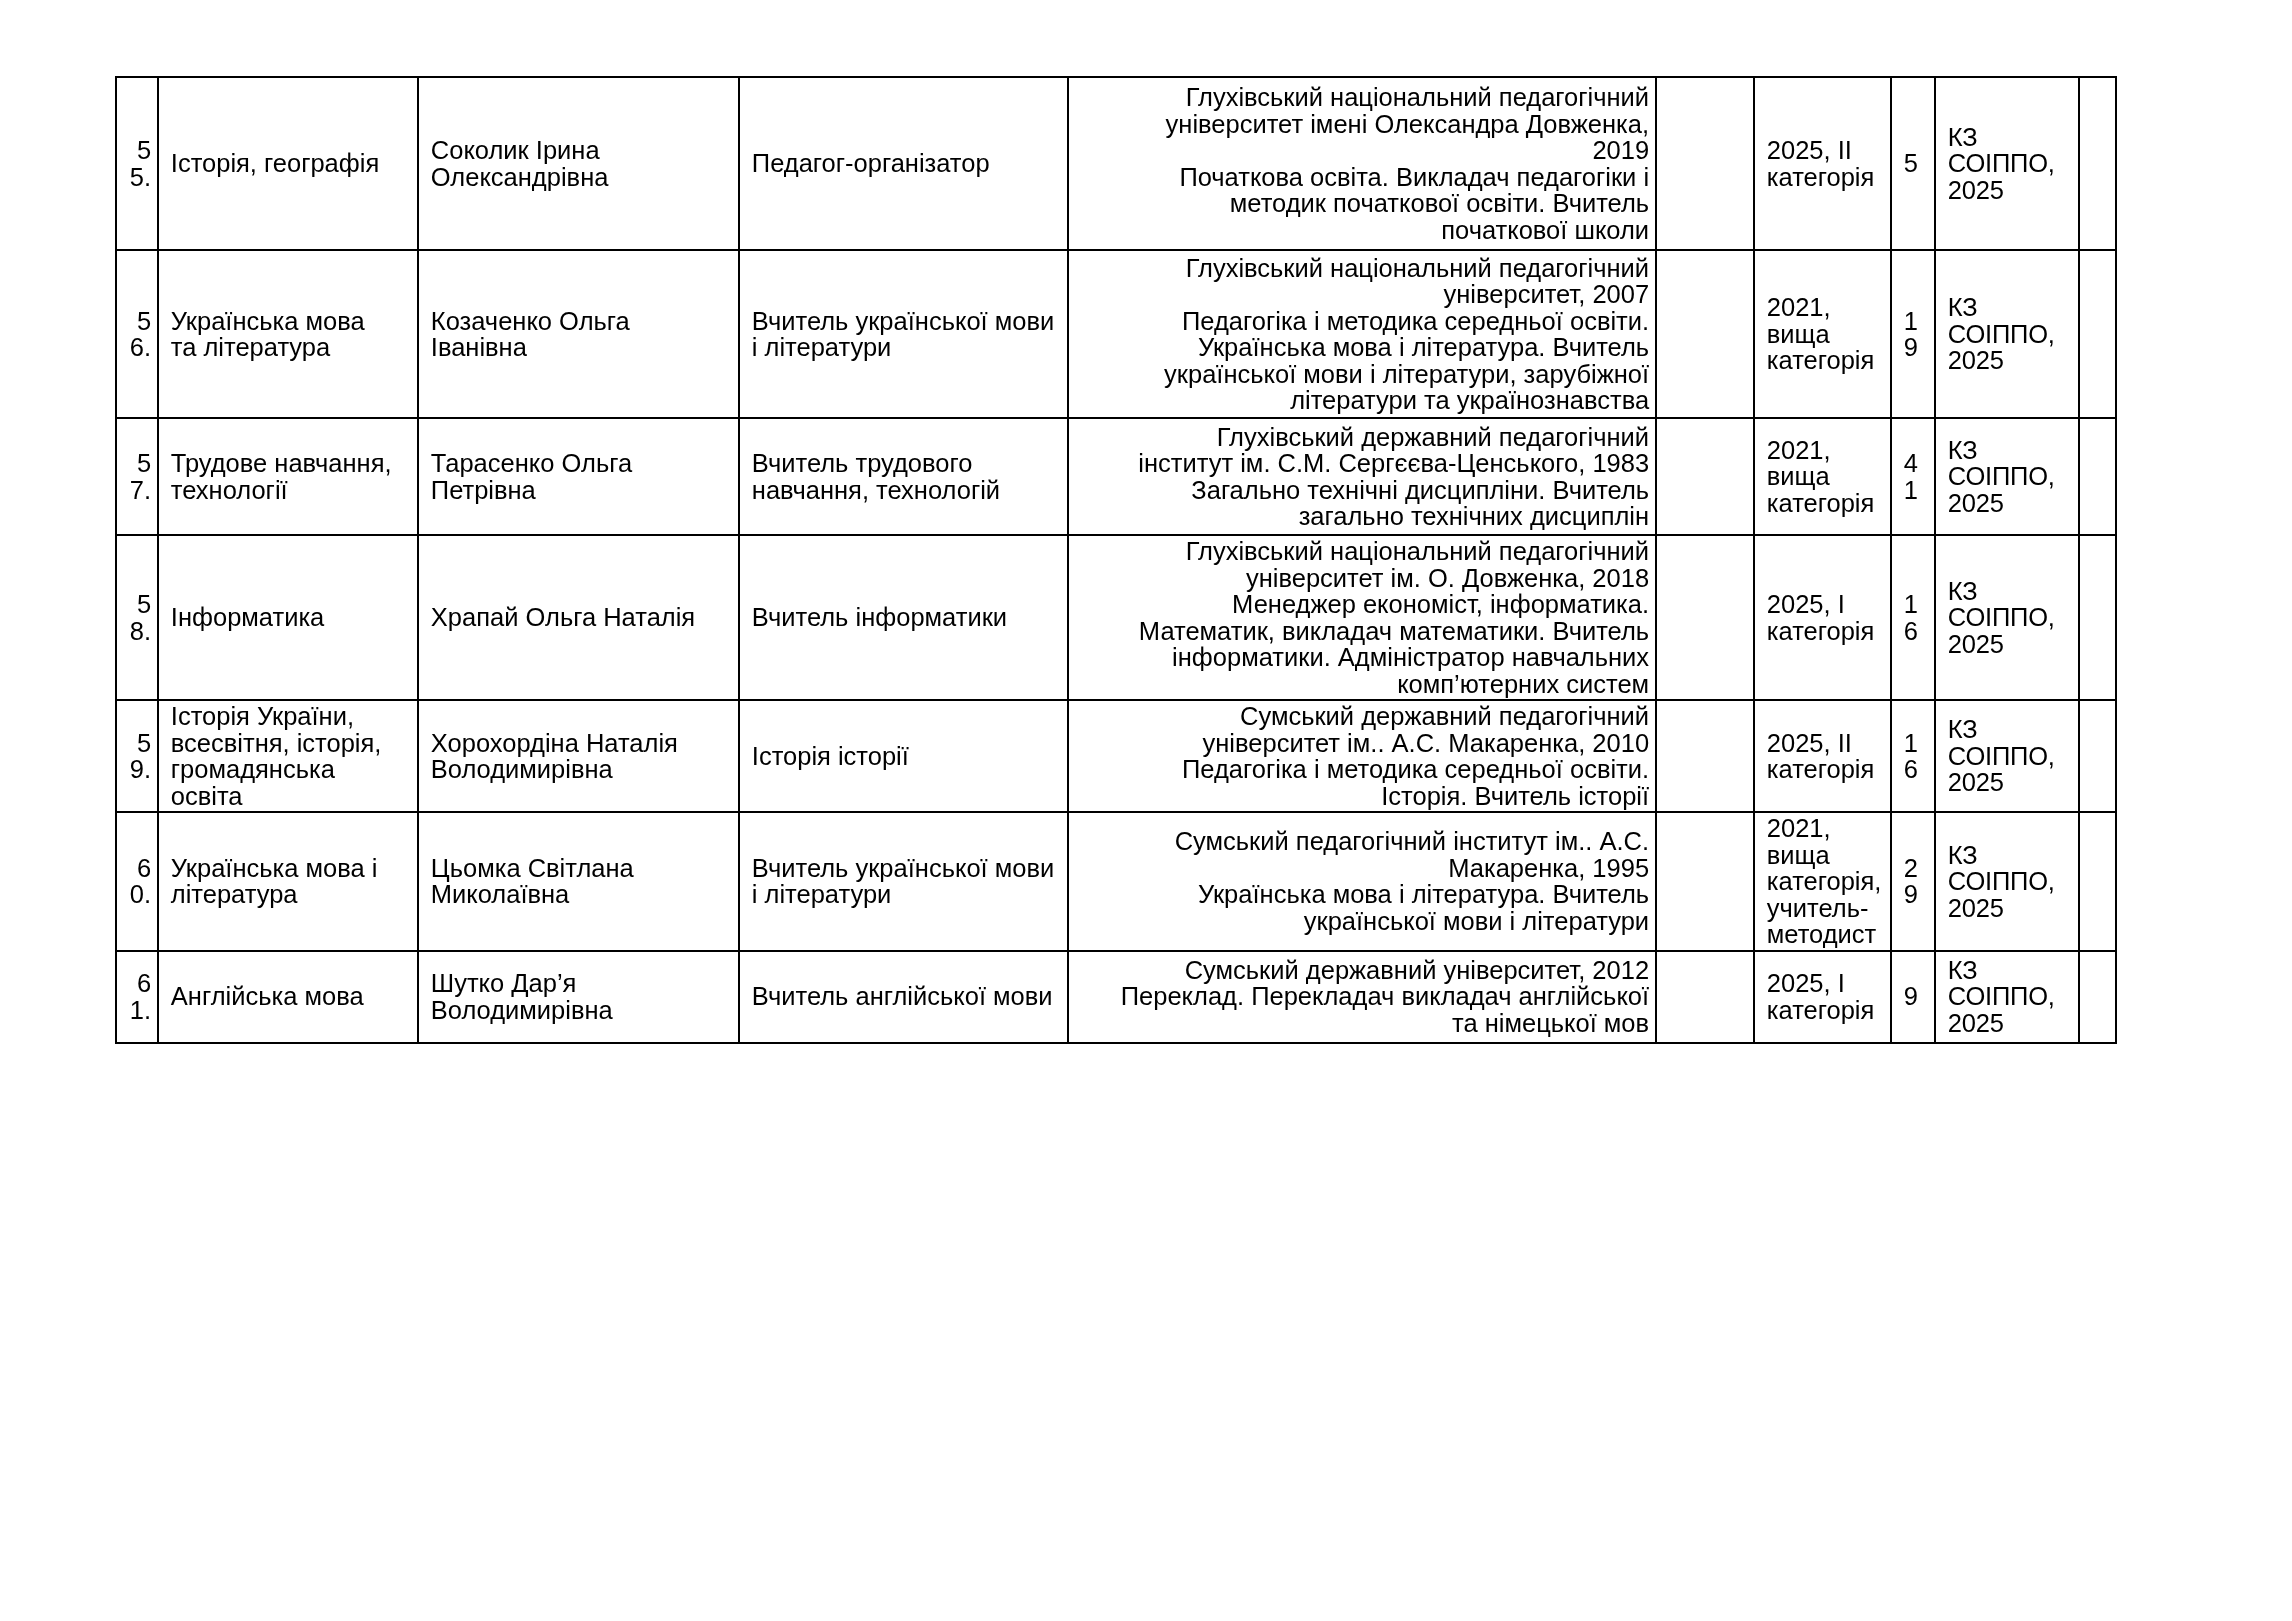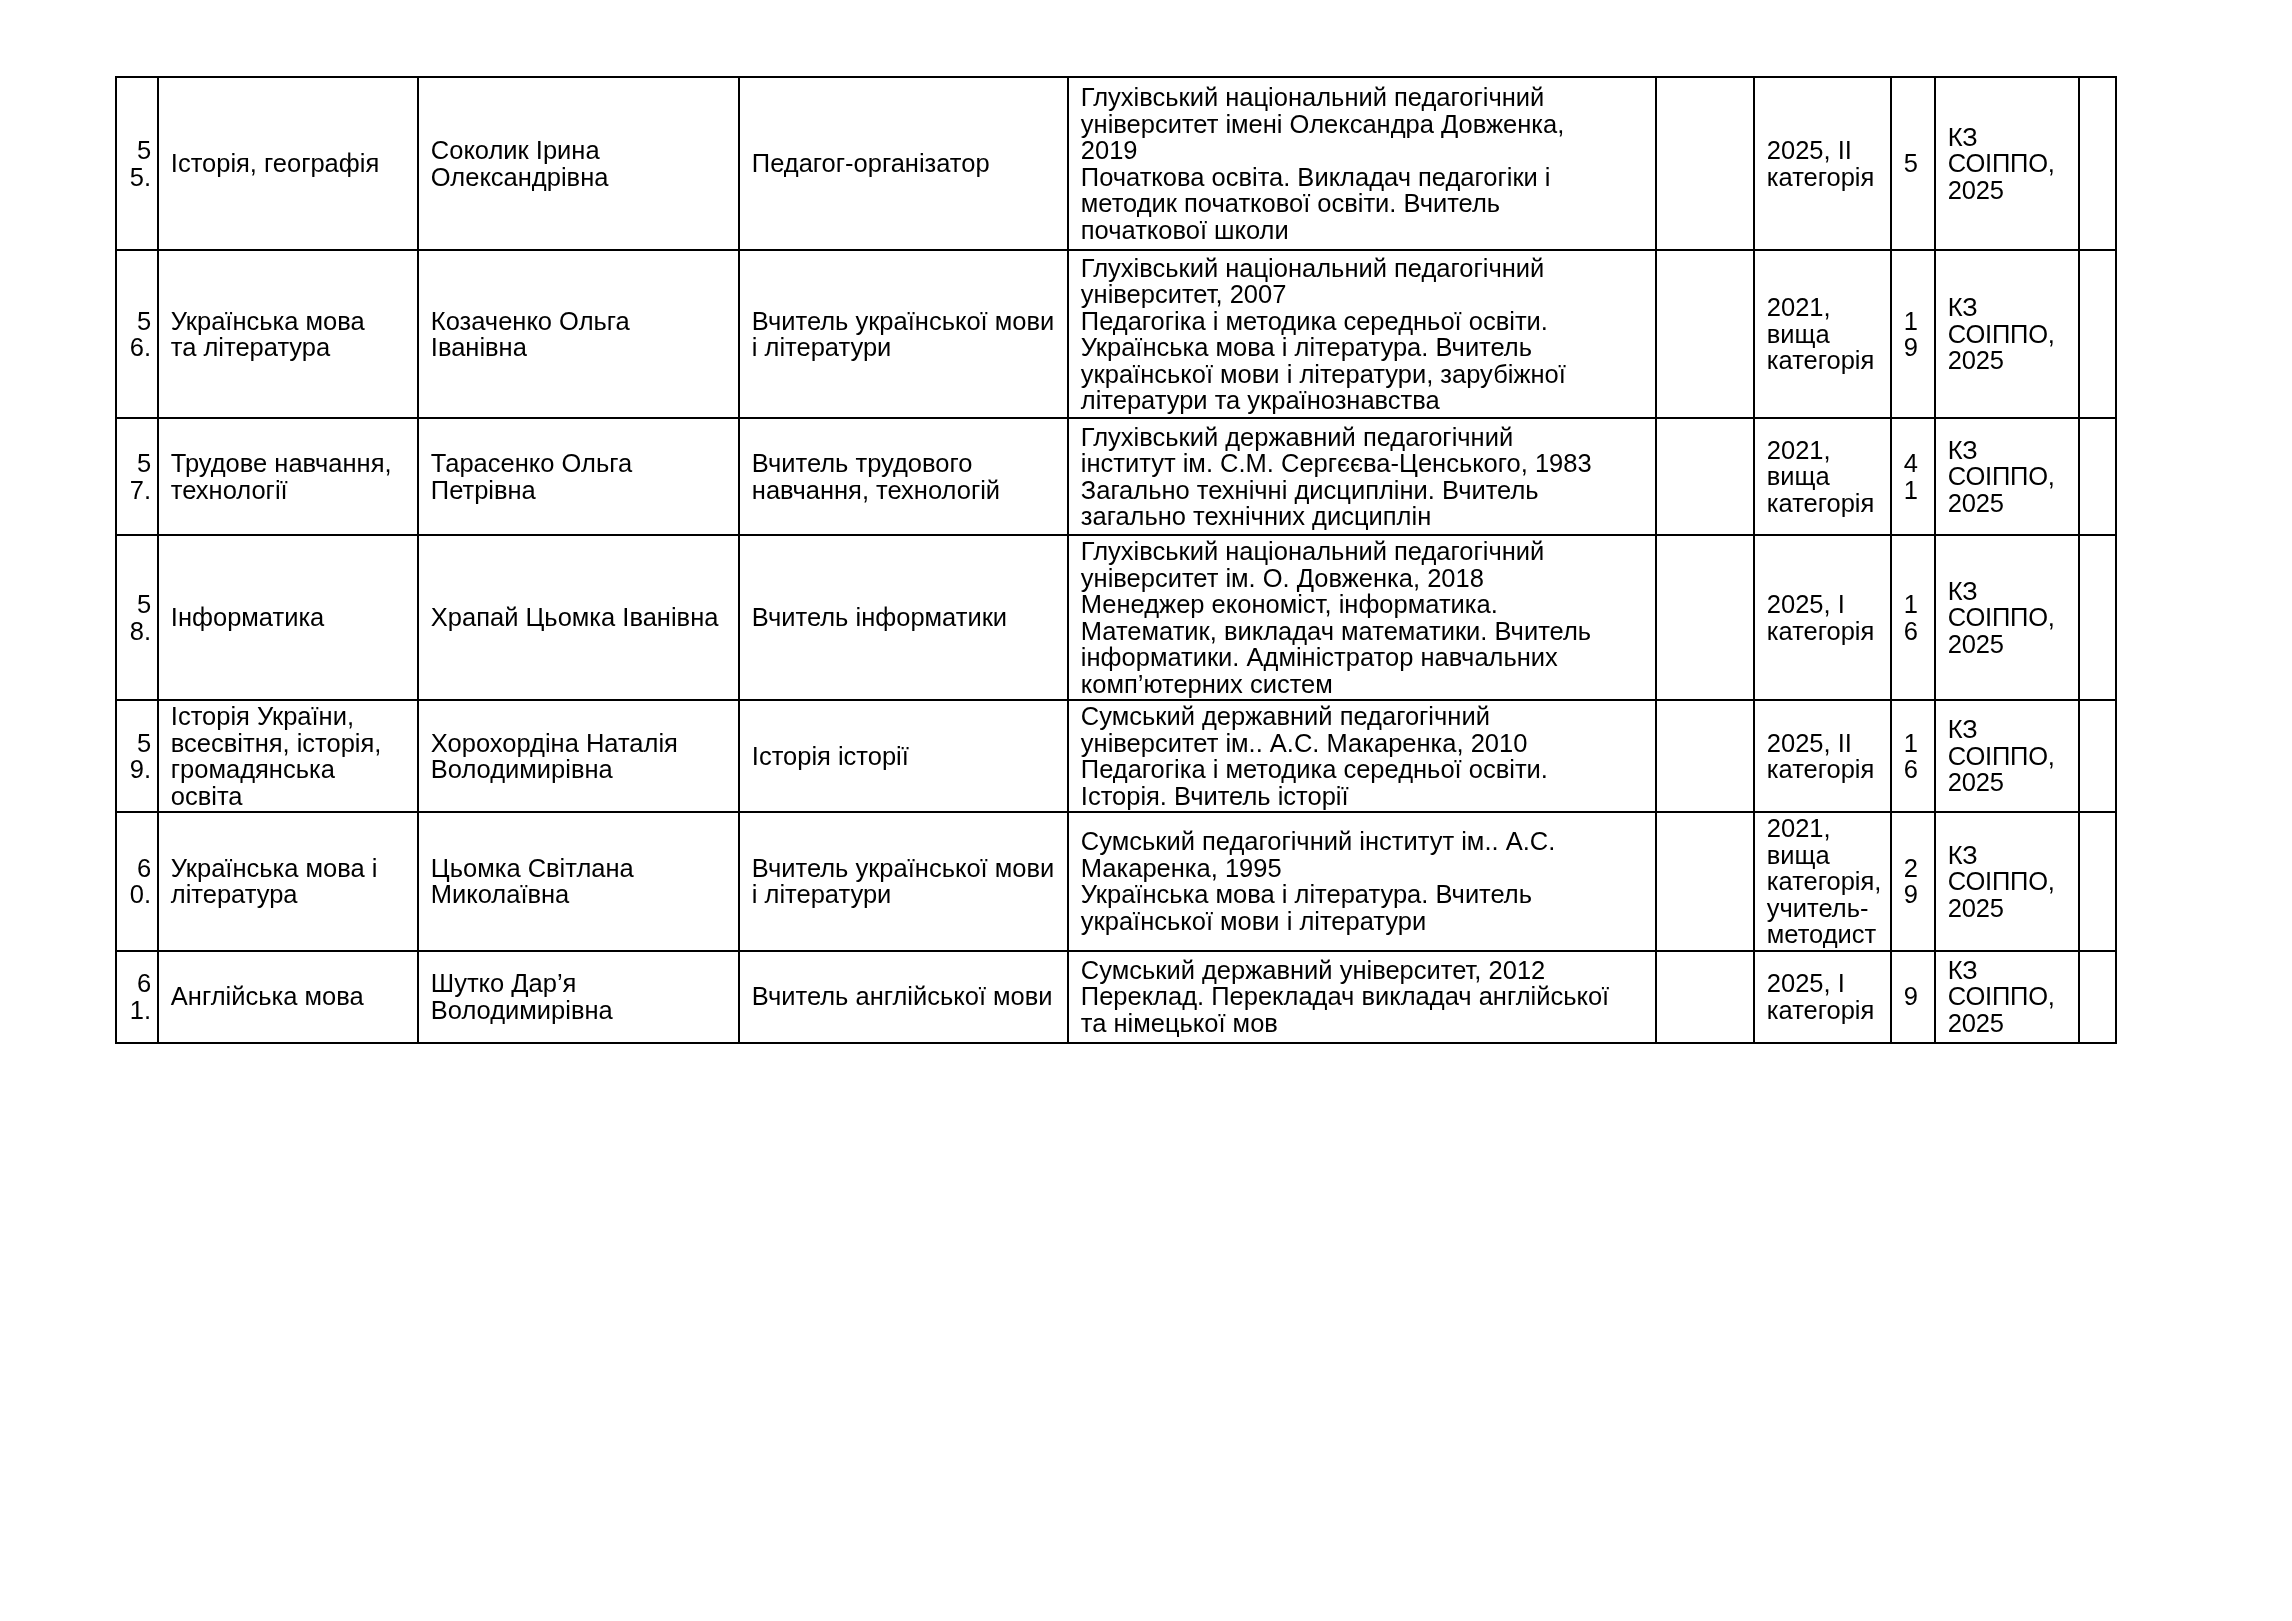--- a/index.html
+++ b/index.html
@@ -40,21 +40,21 @@
   col.c3  { width: 321px; }
   col.c4  { width: 329px; }
   col.c5  { width: 588px; }
   col.c6  { width: 98px; }
   col.c7  { width: 137px; }
   col.c8  { width: 44px;  }
   col.c9  { width: 144px; }
   col.c10 { width: 37px;  }
 
   td.c-num  { text-align: right; padding: 2px 4.9px 2px 2px; margin-top: 27px; }
-  td.c-edu  { vertical-align: top; padding-top: 2.9px; }
+  td.c-edu  { vertical-align: top; padding-top: 2.9px; text-align: right; }
   td.c-cat  { padding-left: 3.9px; margin-left: 19px; }
   td.c-yrs  { padding-left: 5.9px; }
   td.c-cert { padding-left: 9.8px; letter-spacing: -0.2px; margin-top: 30px; }
 
   
   tr.r0 { height: 173px; }
   tr.r1 { height: 168px; }
   tr.r2 { height: 117px; }
   tr.r3 { height: 164px; }
   tr.r4 { height: 109px; }
@@ -137,21 +137,21 @@
         <td class="c-cat">2021, вища
 категорія</td>
         <td class="c-yrs">41</td>
         <td class="c-cert">КЗ СОІППО,
 2025</td>
         <td class="c-tail"></td>
       </tr>
       <tr class="r3">
         <td class="c-num">58.</td>
         <td class="c-subj">Інформатика</td>
-        <td class="c-name">Храпай Цьомка Іванівна</td>
+        <td class="c-name">Храпай Ольга Наталія</td>
         <td class="c-pos">Вчитель інформатики</td>
         <td class="c-edu">Глухівський національний педагогічний
 університет ім. О. Довженка, 2018
 Менеджер економіст, інформатика.
 Математик, викладач математики. Вчитель
 інформатики. Адміністратор навчальних
 комп’ютерних систем</td>
         <td class="c-ext"></td>
         <td class="c-cat">2025, I
 категорія</td>

